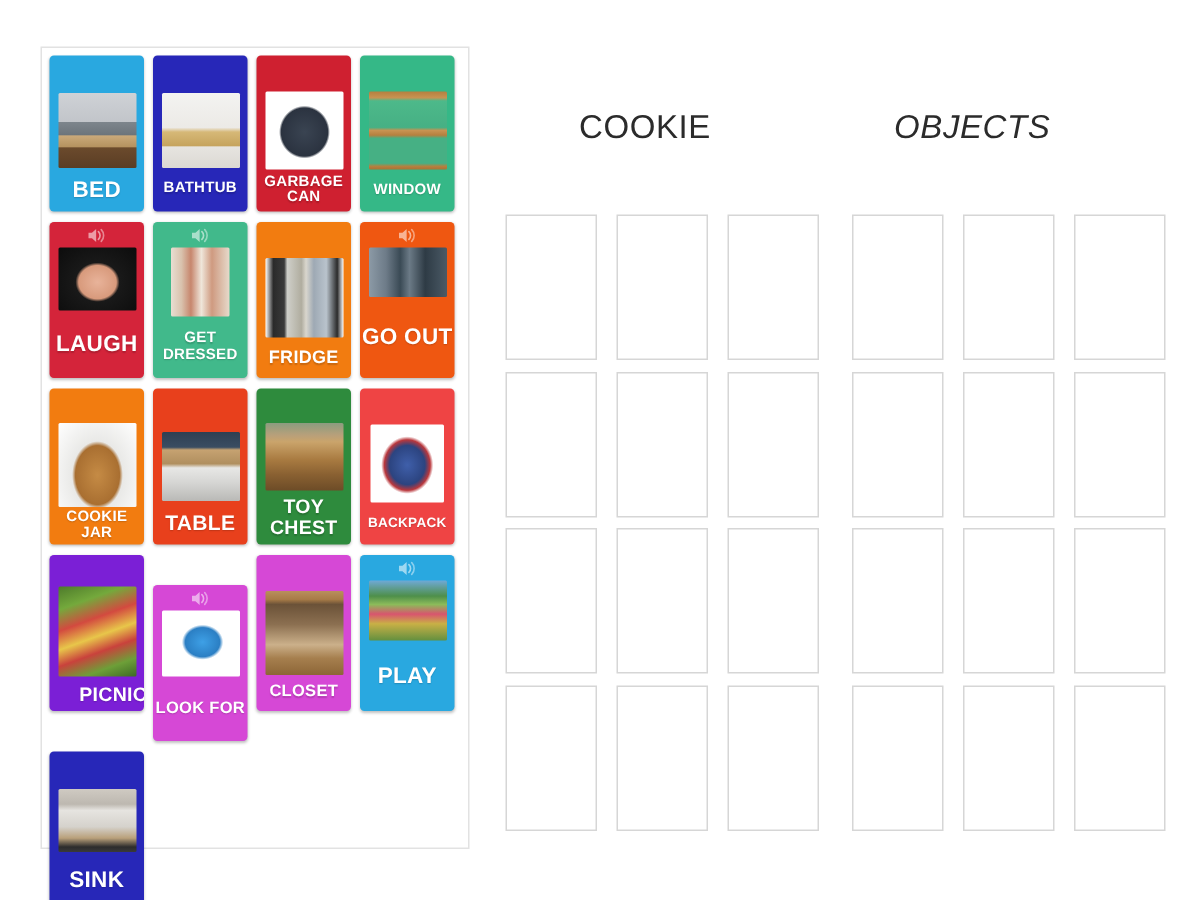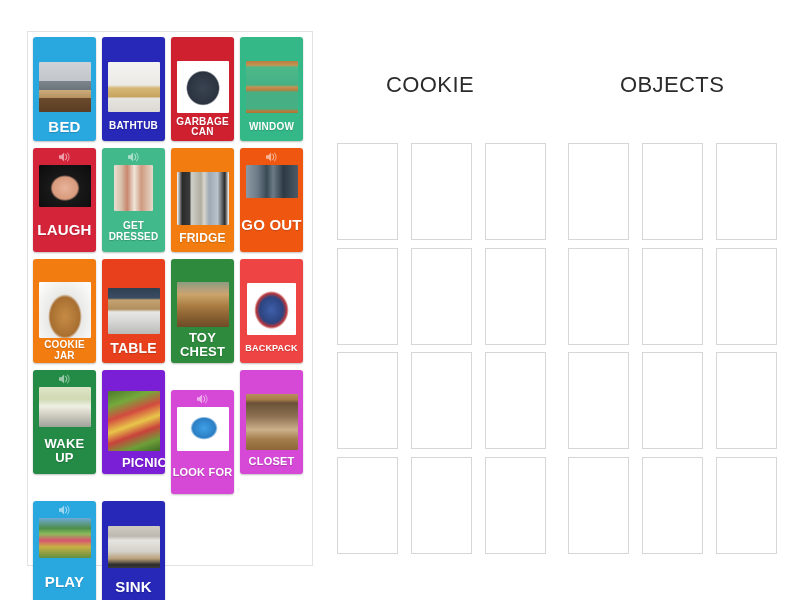--- a/index.html
+++ b/index.html
@@ -91,21 +91,21 @@
   
   .group-title {
     position: absolute;
     font-size: 22px;
     color: #2b2b2b;
     font-weight: normal;
     letter-spacing: 0.4px;
     white-space: nowrap;
   }
   #title-actions { left: 386px; top: 72px; }
-  #title-objects { left: 620px; top: 72px; }
+  #title-objects { left: 596px; top: 72px; font-style: italic; }
 
   .dropzone {
     position: absolute;
     width: 61px;
     height: 97px;
     border: 1px solid #d6d6d6;
     background: #ffffff;
     box-sizing: border-box;
   }
 
@@ -206,31 +206,20 @@
         </div>
         <div class="tile" style="background: rgb(46, 139, 61);">
           <div class="speaker"></div>
           <div class="thumb art-toychest" style="width: 52px; height: 45px; margin-top: 6px;"></div>
           <div class="caption" style="font-size: 13px;">TOY CHEST</div>
         </div>
         <div class="tile" style="background: #ef4444;">
           <div class="speaker"></div>
           <div class="thumb art-backpack" style="width: 49px; height: 52px; margin-top: 7px;"></div>
           <div class="caption" style="font-size: 9px;">BACKPACK</div>
-        </div>
-        <div class="tile" style="background: rgb(35, 139, 69);">
-          <div class="speaker">
-            <svg width="13" height="12" viewBox="0 0 13 12" aria-hidden="true">
-              <path d="M1 4.2h2.3L6.1 1.6v8.8L3.3 7.8H1z" fill="rgba(255,255,255,0.55)"></path>
-              <path d="M7.6 3.4a3.6 3.6 0 0 1 0 5.2" stroke="rgba(255,255,255,0.55)" stroke-width="1.1" fill="none" stroke-linecap="round"></path>
-              <path d="M9.5 2.1a5.6 5.6 0 0 1 0 7.8" stroke="rgba(255,255,255,0.45)" stroke-width="1.1" fill="none" stroke-linecap="round"></path>
-            </svg>
-          </div>
-          <div class="thumb art-wakeup" style="width: 52px; height: 40px; margin-top: 0px;"></div>
-          <div class="caption" style="font-size: 13px;">WAKE UP</div>
         </div>
         <div class="tile" style="background: rgb(123, 31, 214);">
           <div class="speaker"></div>
           <div class="thumb art-picnic" style="width: 52px; height: 60px; margin-top: 4px;"></div>
           <div class="caption" style="font-size: 13px; padding-left: 23px;">PICNIC</div>
         </div>
         <div class="tile" style="background: rgb(214, 72, 214); margin-top: 20px;">
           <div class="speaker">
             <svg width="13" height="12" viewBox="0 0 13 12" aria-hidden="true">
               <path d="M1 4.2h2.3L6.1 1.6v8.8L3.3 7.8H1z" fill="rgba(255,255,255,0.55)"></path>

